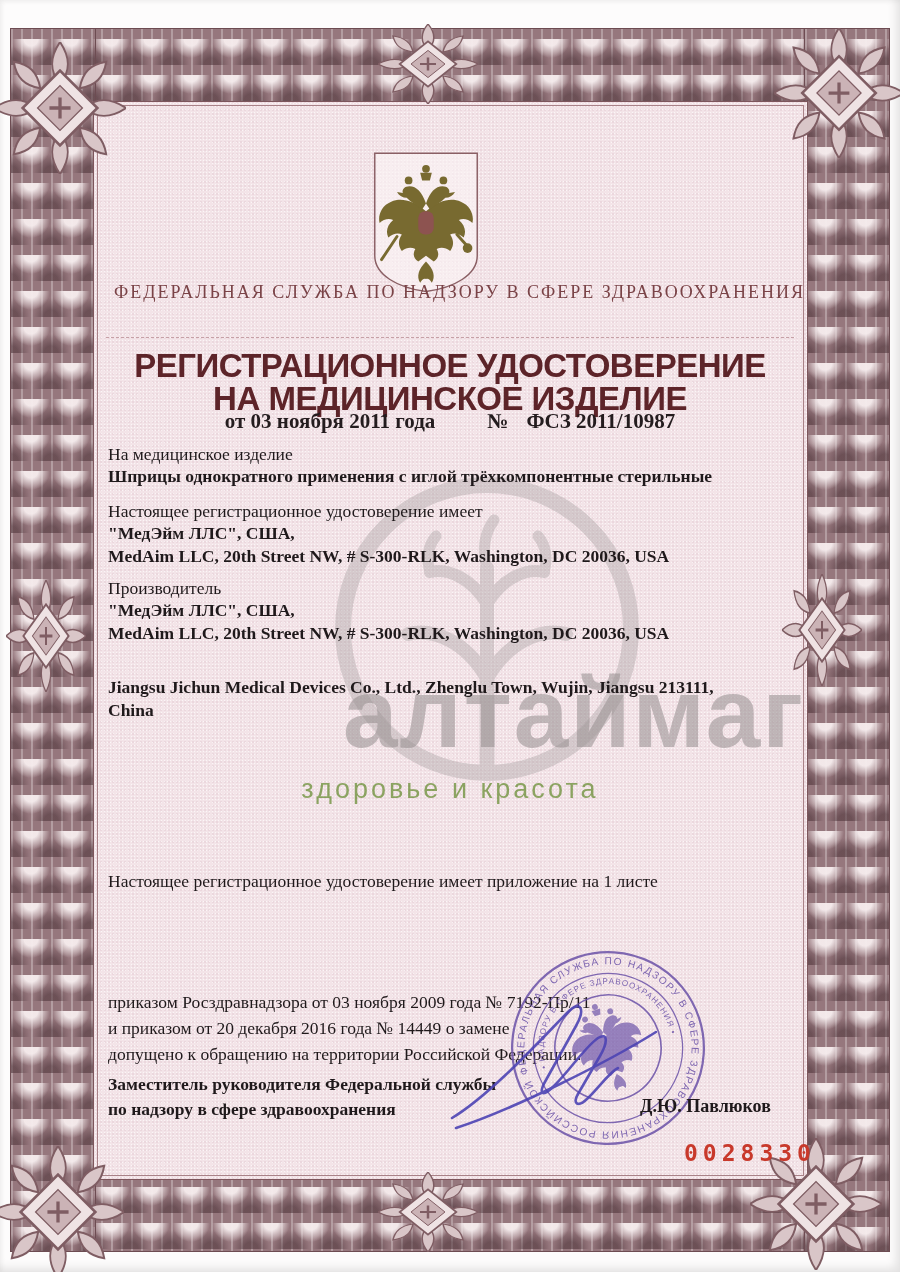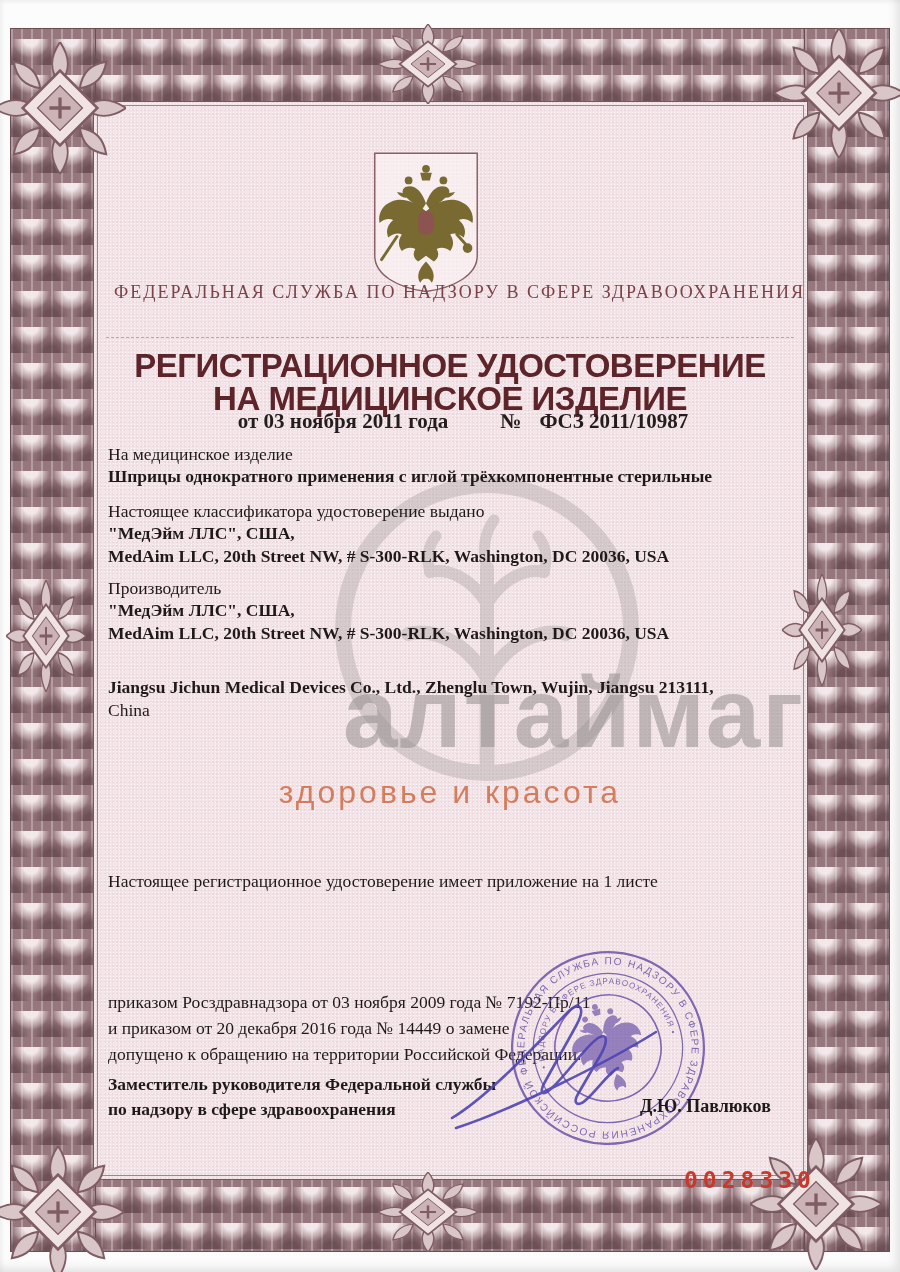--- a/index.html
+++ b/index.html
@@ -36,55 +36,55 @@
   .orn{position:absolute;z-index:4;}
   
   .wm-tree{position:absolute;z-index:5;left:330px;top:472px;width:314px;height:314px;opacity:.38;}
   .wm-brand{
     position:absolute;z-index:5;left:95px;top:664px;width:710px;text-align:right;
     font-family:"Liberation Sans", sans-serif;font-weight:700;font-size:98px;line-height:1;
     letter-spacing:2px;color:#968f90;opacity:.55;
   }
   .wm-tag{
     position:absolute;z-index:5;left:95px;top:774px;width:710px;text-align:center;
-    font-family:"Liberation Sans", sans-serif;font-size:32px;letter-spacing:3px;
-    color:#c2410c;opacity:.62;
+    font-family:"Liberation Sans", sans-serif;font-size:27px;letter-spacing:3px;
+    color:#4d7c0f;opacity:.62;
   }
   
   .coa{position:absolute;z-index:6;left:368px;top:147px;width:116px;height:148px;}
   .agency{
     position:absolute;z-index:6;left:95px;width:710px;text-align:right;
     color:#7a4347;font-size:18px;letter-spacing:2px;white-space:nowrap;
   }
   .divider{position:absolute;z-index:6;left:106px;top:337px;width:688px;border-top:1px dashed #c6a0a6;}
   .cert-title{
     position:absolute;z-index:6;left:95px;width:710px;text-align:center;
     font-family:"Liberation Sans", sans-serif;font-weight:700;font-size:33px;line-height:1;
     letter-spacing:-.5px;color:#5d2429;white-space:nowrap;
   }
   .dateline{
     position:absolute;z-index:6;left:95px;top:409px;width:710px;
     display:flex;justify-content:center;gap:52px;
-    font-weight:700;font-size:21px;color:#241c1e;white-space:nowrap;padding-left:13px;
+    font-weight:700;font-size:21px;color:#241c1e;white-space:nowrap;
   }
   .dateline .num{display:flex;gap:18px;}
   .tl{
     position:absolute;z-index:6;left:108px;width:692px;
     font-size:17.5px;line-height:1.2;color:#1f191b;white-space:nowrap;
   }
   .tl b{font-weight:700;}
   .signer{font-weight:700;}
   .name{
     position:absolute;z-index:8;left:640px;top:1096px;width:160px;
     font-weight:700;font-size:18px;color:#1f191b;white-space:nowrap;
   }
   .serial{
     position:absolute;z-index:8;left:684px;top:1140px;
     font-family:"DejaVu Sans Mono", monospace;font-weight:700;font-size:23px;
-    letter-spacing:5px;color:#c8392b;margin-top:27px;
+    letter-spacing:5px;color:#c8392b;
   }
   .stamp{position:absolute;z-index:7;left:506px;top:946px;width:204px;height:204px;transform:rotate(-18deg);opacity:.85;}
   .sig{position:absolute;z-index:8;left:448px;top:1000px;width:260px;height:150px;}
 </style>
 </head>
 <body>
 
 <div class="sheet">
 
   <svg width="0" height="0" style="position:absolute">
@@ -185,30 +185,30 @@
     <span>от 03 ноября 2011 года</span>
     <span class="num">
       <span>№</span>
       <span>ФСЗ 2011/10987</span>
     </span>
   </div>
 
   <div class="tl" style="top:444px">На медицинское изделие</div>
   <div class="tl" style="top:466px;font-weight:700">Шприцы однократного применения с иглой трёхкомпонентные стерильные</div>
 
-  <div class="tl" style="top:501px">Настоящее классификатора удостоверение выдано</div>
+  <div class="tl" style="top:501px">Настоящее регистрационное удостоверение имеет</div>
   <div class="tl" style="top:523px;font-weight:700">"МедЭйм ЛЛС", США,</div>
   <div class="tl" style="top:546px;font-weight:700">MedAim LLC, 20th Street NW, # S-300-RLK, Washington, DC 20036, USA</div>
 
   <div class="tl" style="top:578px">Производитель</div>
   <div class="tl" style="top:600px;font-weight:700">"МедЭйм ЛЛС", США,</div>
   <div class="tl" style="top:623px;font-weight:700">MedAim LLC, 20th Street NW, # S-300-RLK, Washington, DC 20036, USA</div>
 
   <div class="tl" style="top:677px;font-weight:700">Jiangsu Jichun Medical Devices Co., Ltd., Zhenglu Town, Wujin, Jiangsu 213111,</div>
-  <div class="tl" style="top:700px;font-weight:400">China</div>
+  <div class="tl" style="top:700px;font-weight:700">China</div>
 
   <div class="tl" style="top:871px">Настоящее регистрационное удостоверение имеет приложение на 1 листе</div>
 
   <div class="tl" style="top:992px">приказом Росздравнадзора от 03 ноября 2009 года № 7192-Пр/11</div>
   <div class="tl" style="top:1018px">и приказом от 20 декабря 2016 года № 14449 о замене</div>
   <div class="tl" style="top:1044px">допущено к обращению на территории Российской Федерации.</div>
   <div class="tl signer" style="top:1074px">Заместитель руководителя Федеральной службы</div>
   <div class="tl signer" style="top:1099px">по надзору в сфере здравоохранения</div>
   <div class="name">Д.Ю. Павлюков</div>
 

